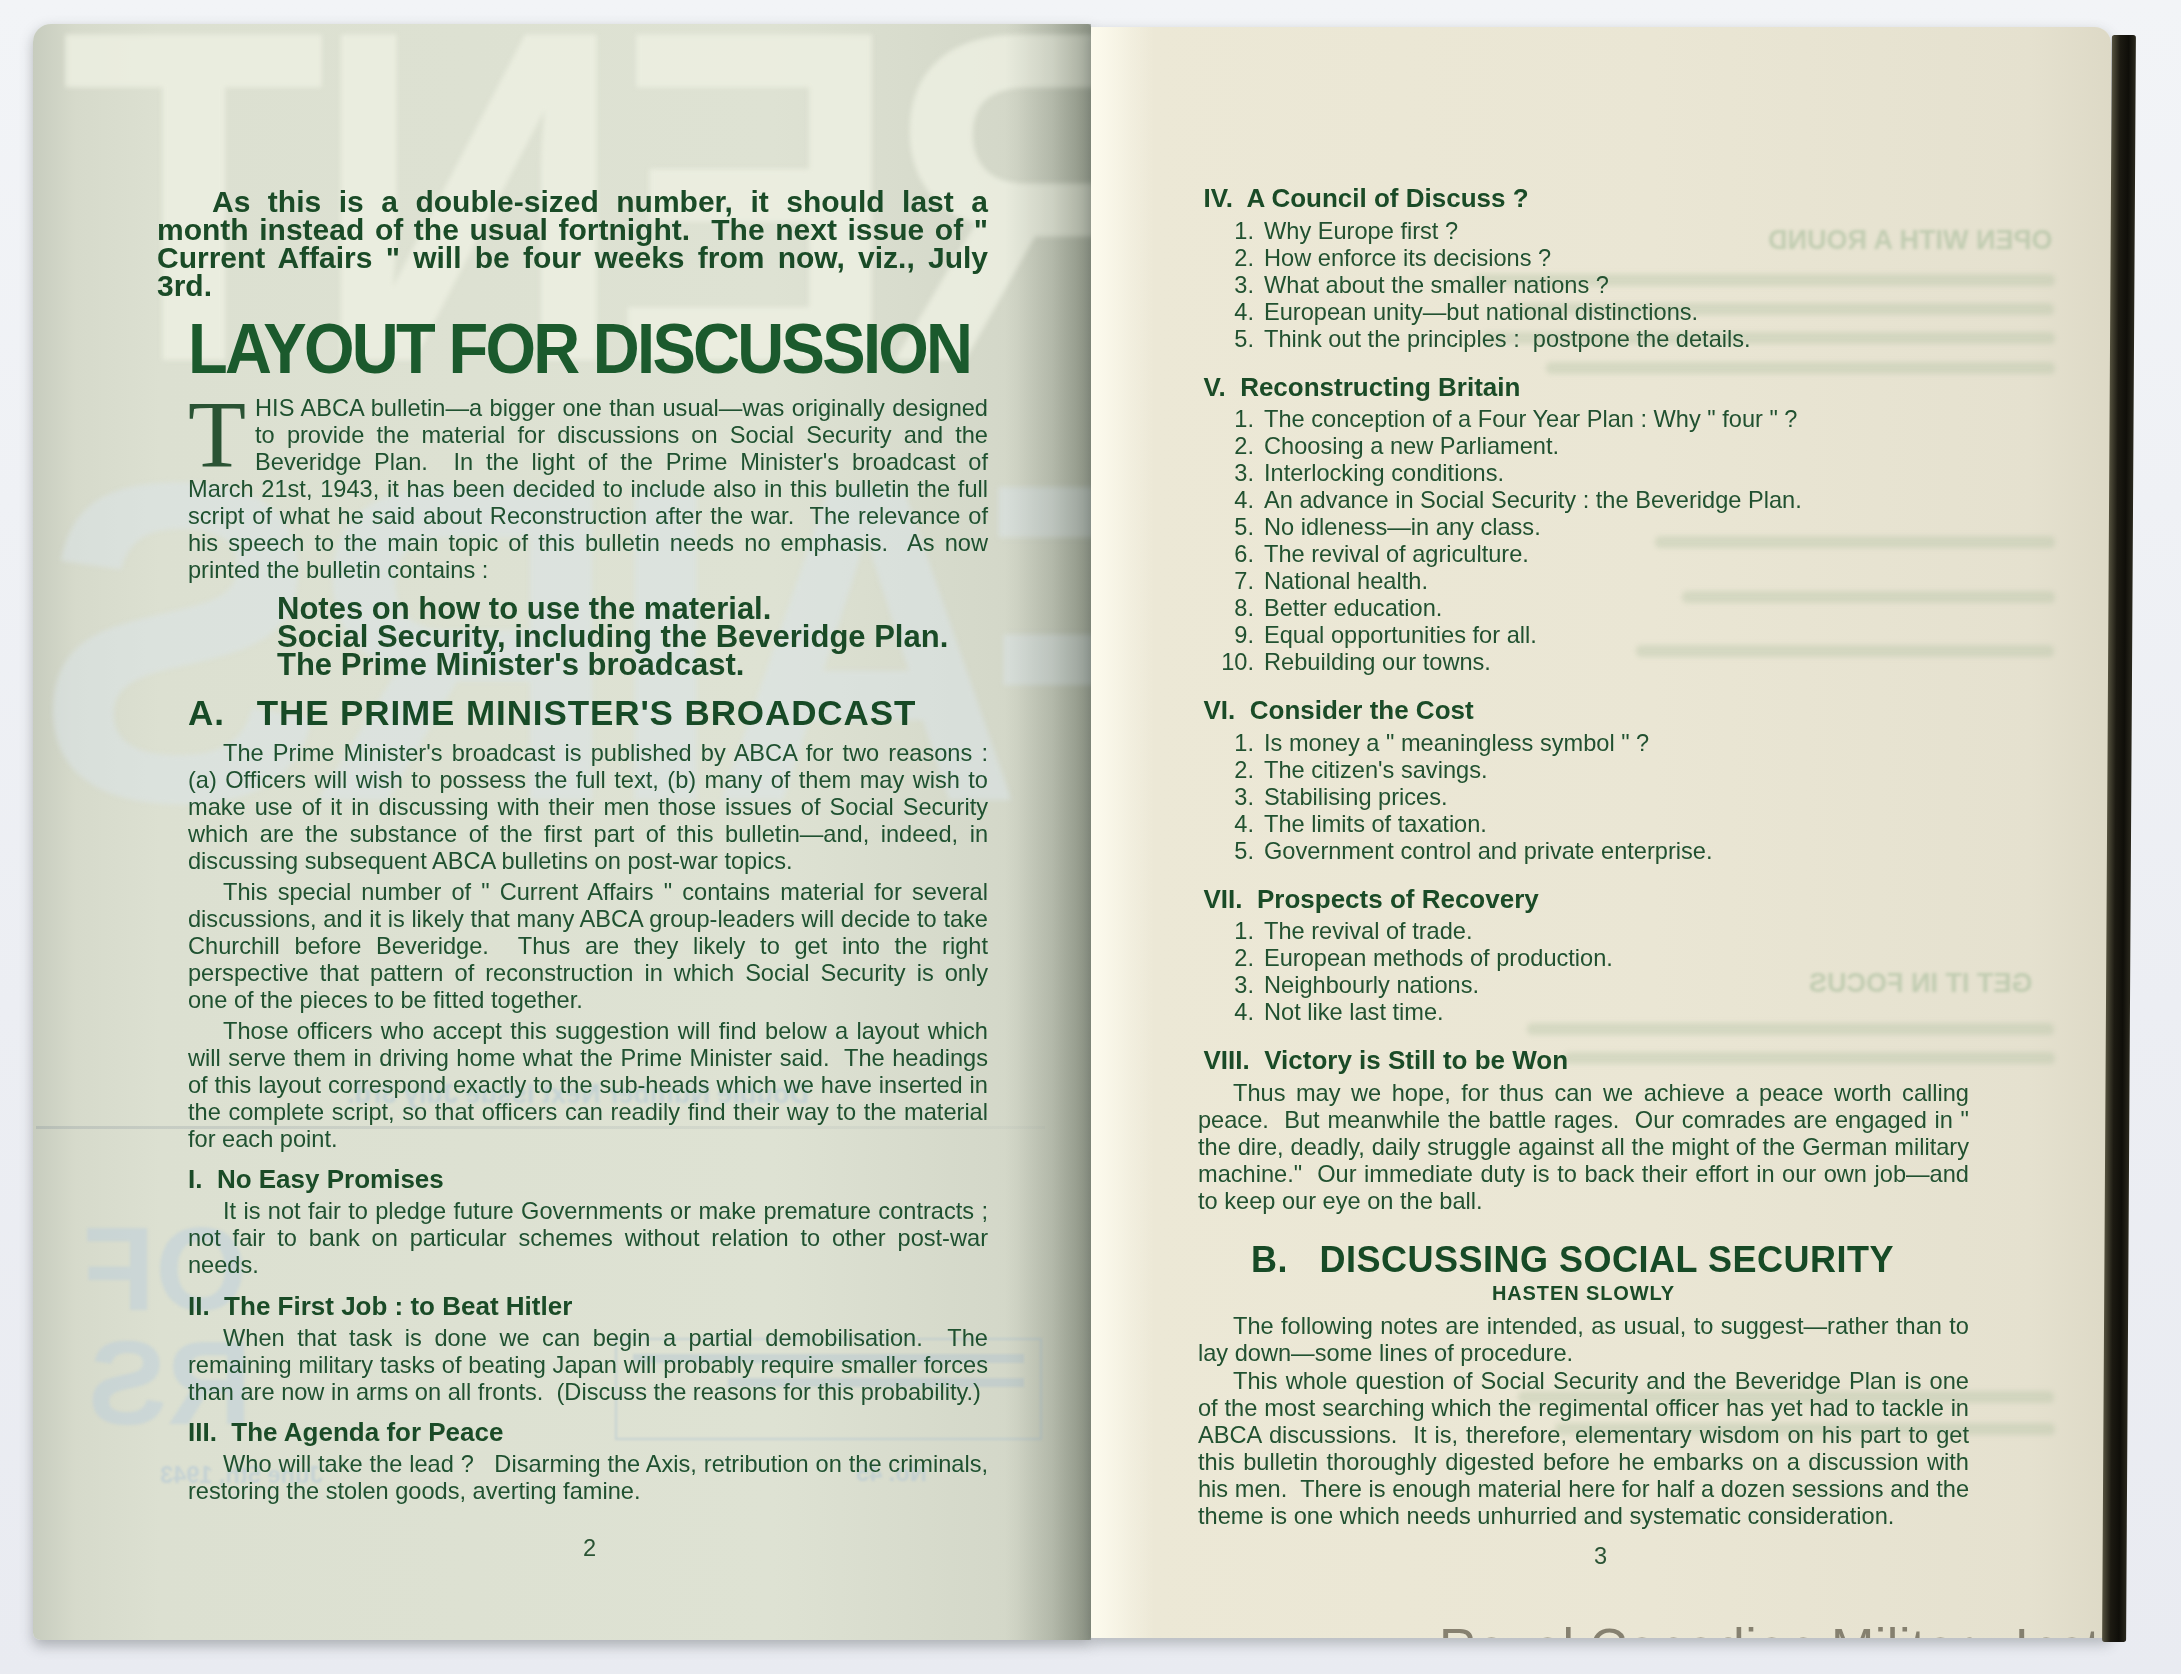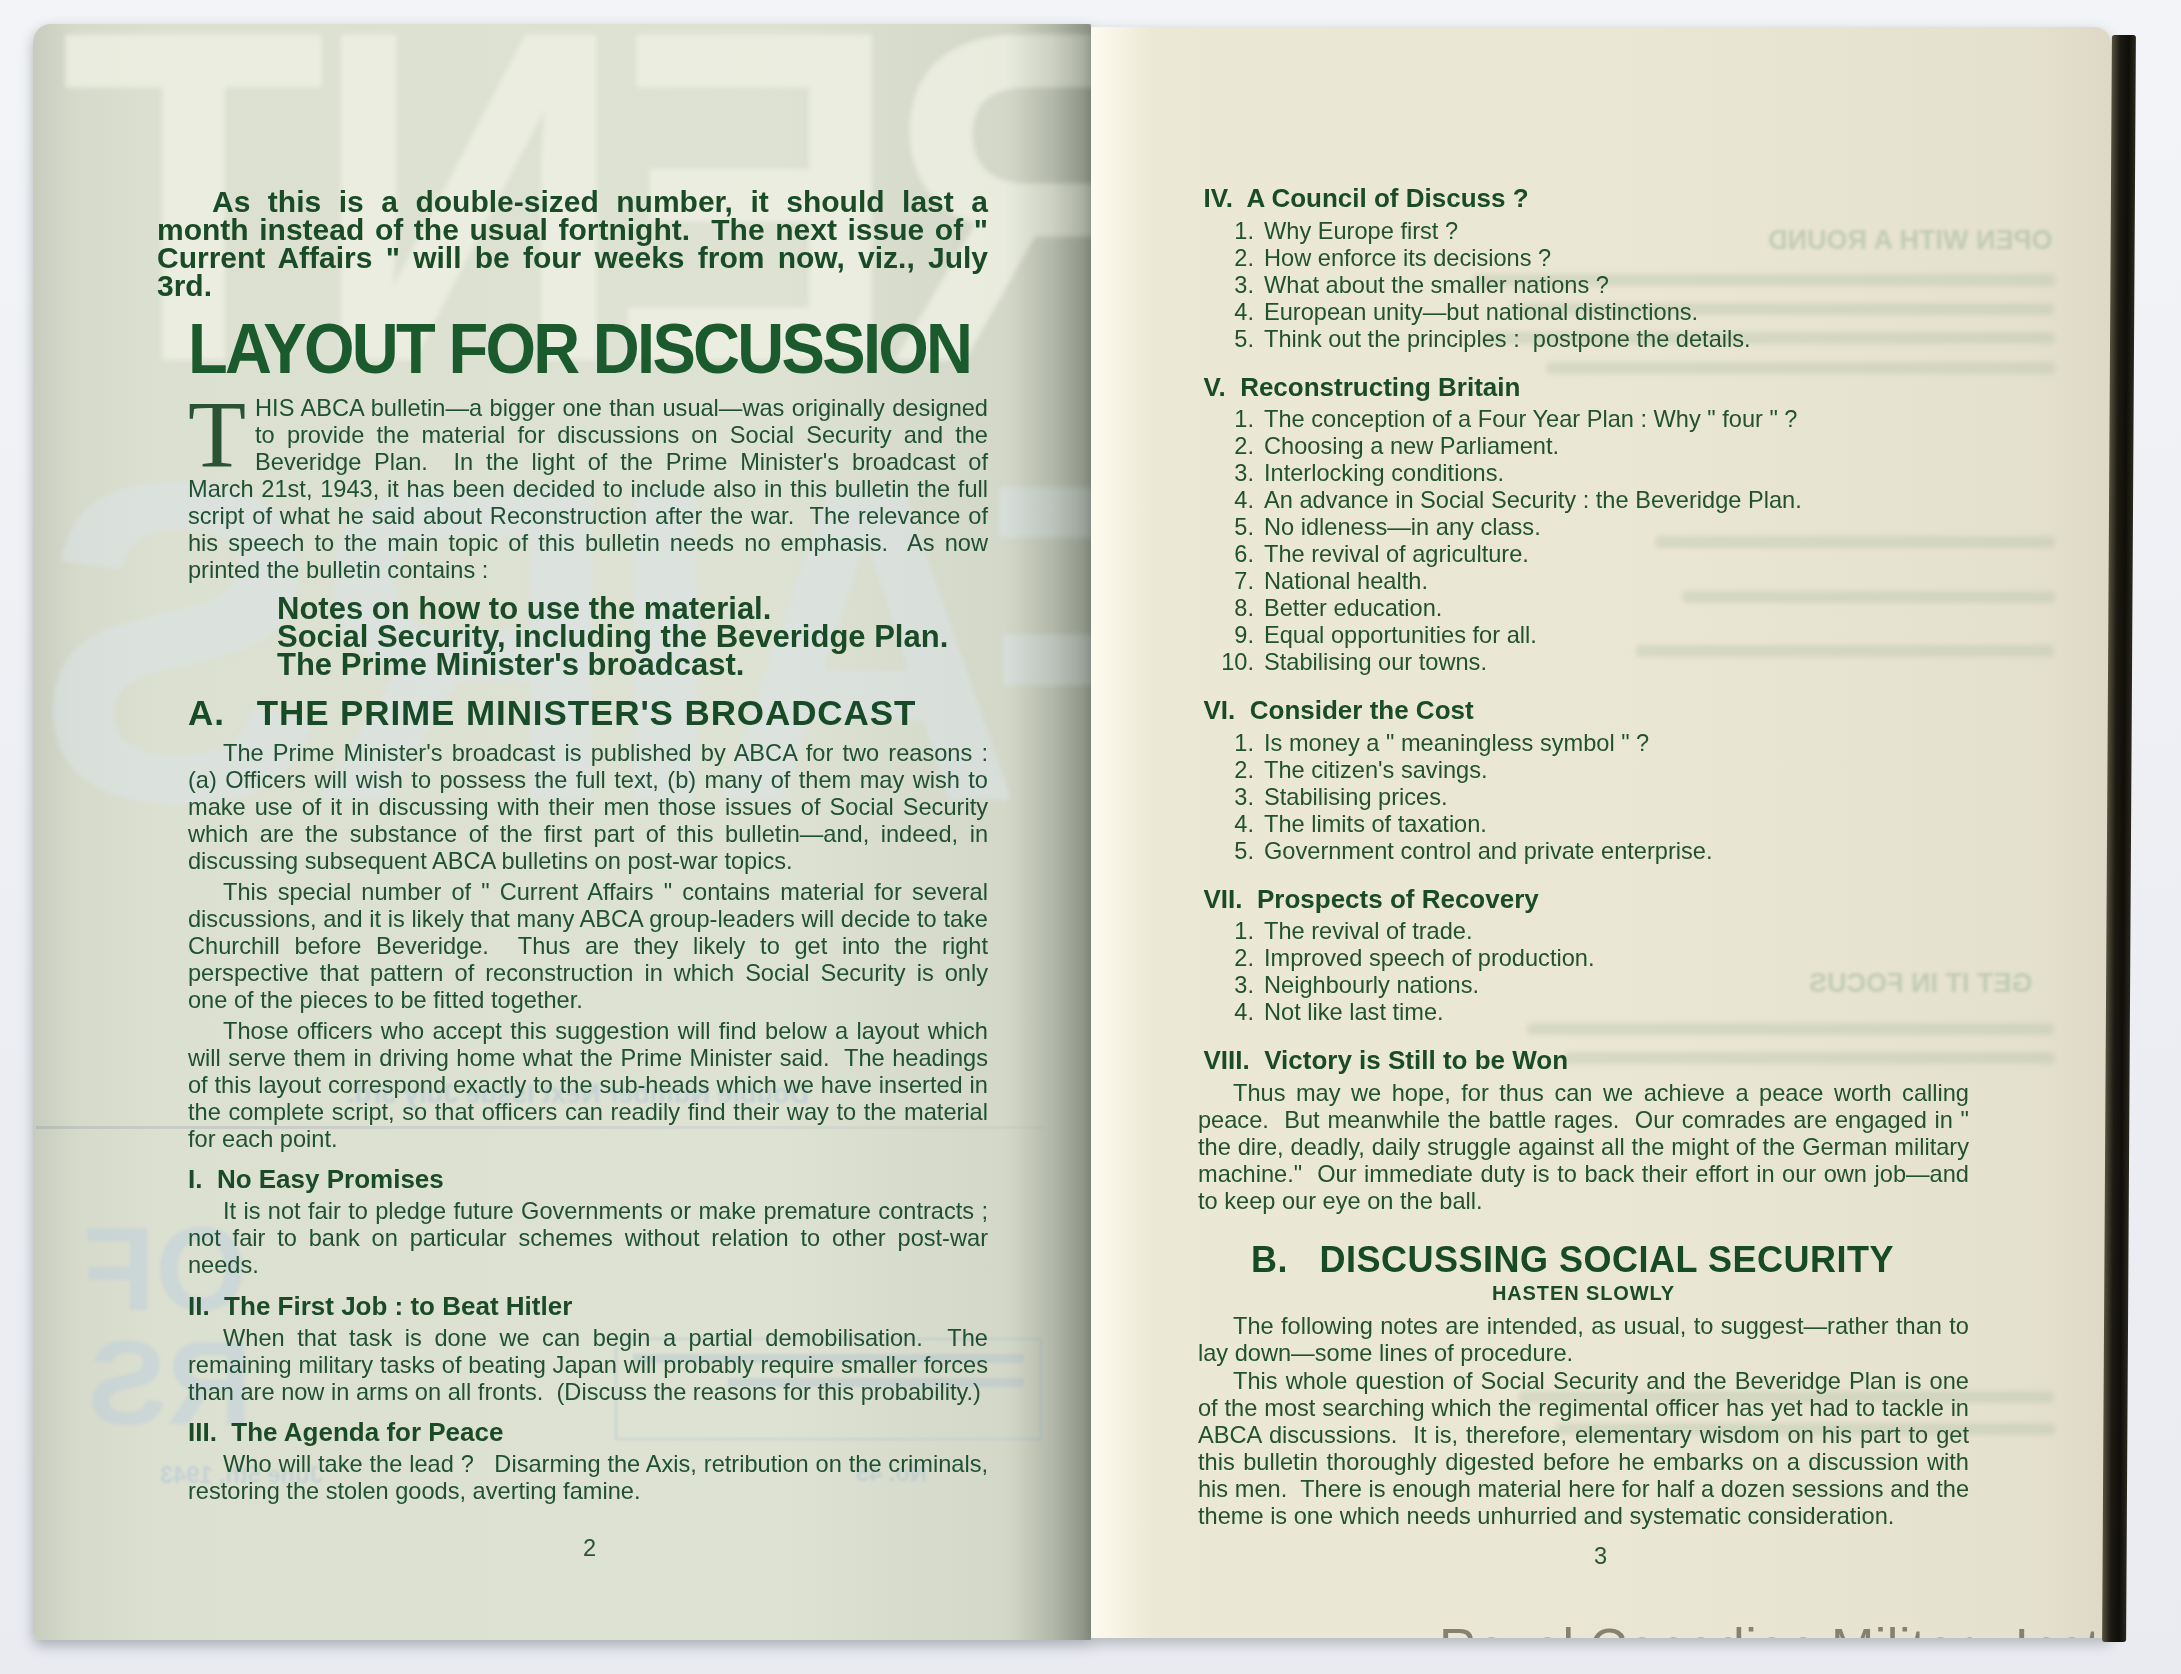--- a/index.html
+++ b/index.html
@@ -245,21 +245,21 @@
     <div class="num-item">
         <span class="n">8.</span>
         <span class="t">Better education.</span>
       </div>
     <div class="num-item">
         <span class="n">9.</span>
         <span class="t">Equal opportunities for all.</span>
       </div>
     <div class="num-item">
         <span class="n">10.</span>
-        <span class="t">Stabilising our towns.</span>
+        <span class="t">Rebuilding our towns.</span>
       </div>
 
     <div class="roman-heading">VI.  Consider the Cost</div>
     <div class="num-item">
         <span class="n">1.</span>
         <span class="t">Is money a " meaningless symbol " ?</span>
       </div>
     <div class="num-item">
         <span class="n">2.</span>
         <span class="t">The citizen's savings.</span>
@@ -277,21 +277,21 @@
         <span class="t">Government control and private enterprise.</span>
       </div>
 
     <div class="roman-heading">VII.  Prospects of Recovery</div>
     <div class="num-item">
         <span class="n">1.</span>
         <span class="t">The revival of trade.</span>
       </div>
     <div class="num-item">
         <span class="n">2.</span>
-        <span class="t">Improved speech of production.</span>
+        <span class="t">European methods of production.</span>
       </div>
     <div class="num-item">
         <span class="n">3.</span>
         <span class="t">Neighbourly nations.</span>
       </div>
     <div class="num-item">
         <span class="n">4.</span>
         <span class="t">Not like last time.</span>
       </div>
 

